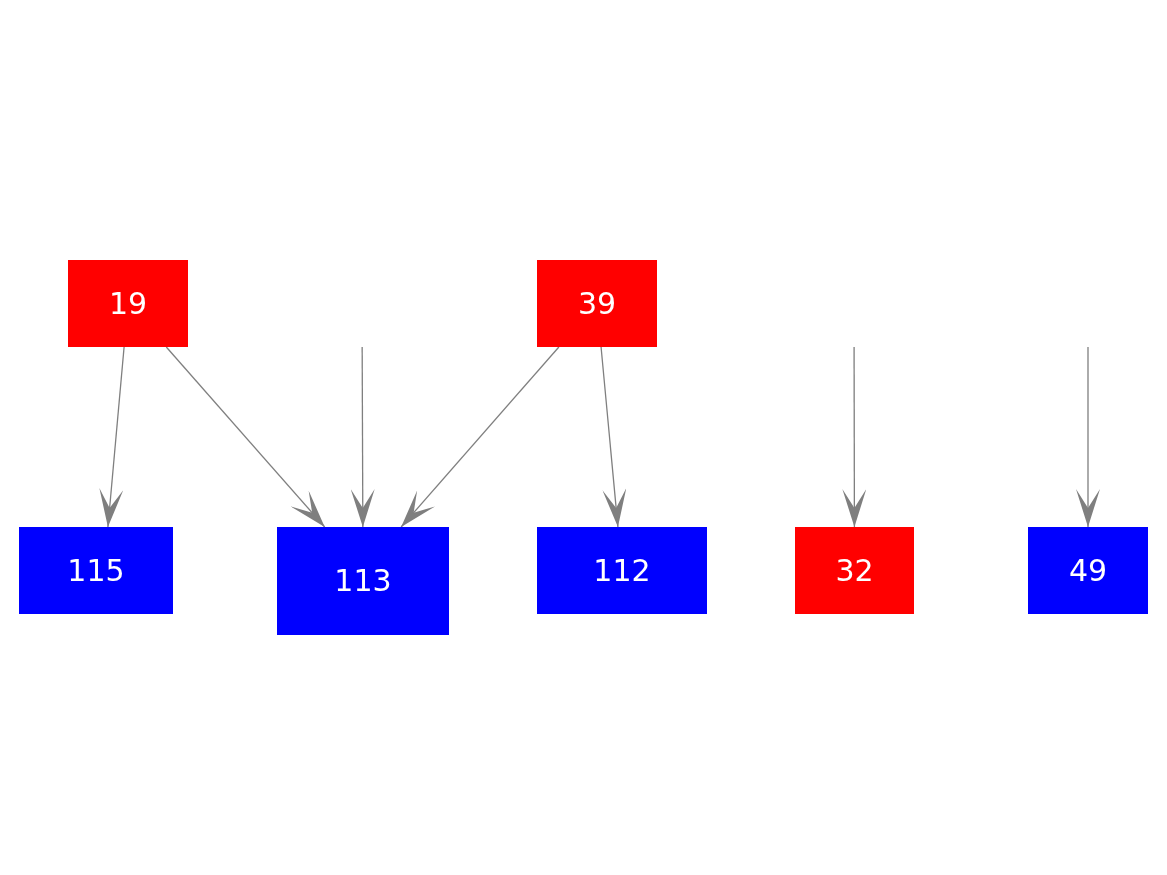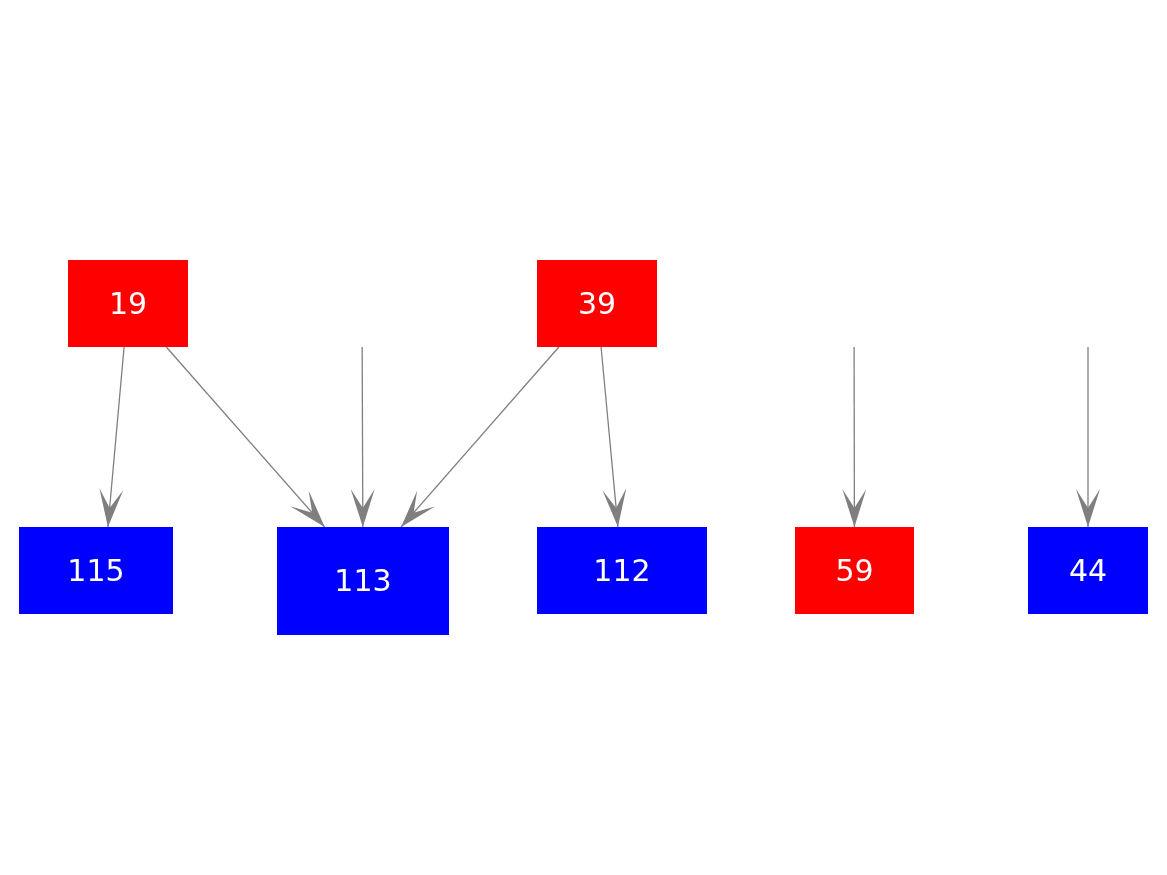--- a/index.html
+++ b/index.html
@@ -68,19 +68,19 @@
   <div class="node" style="left: 19px; top: 527px; width: 154px; height: 87px; background: rgb(0, 0, 255);">
     <span class="node-label">115</span>
   </div>
   <div class="node" style="left: 277px; top: 527px; width: 172px; height: 108px; background: rgb(0, 0, 255);">
     <span class="node-label">113</span>
   </div>
   <div class="node" style="left: 537px; top: 527px; width: 170px; height: 87px; background: rgb(0, 0, 255);">
     <span class="node-label">112</span>
   </div>
   <div class="node" style="left: 795px; top: 527px; width: 119px; height: 87px; background: rgb(255, 0, 0);">
-    <span class="node-label">59</span>
+    <span class="node-label">32</span>
   </div>
   <div class="node" style="left: 1028px; top: 527px; width: 120px; height: 87px; background: rgb(0, 0, 255);">
-    <span class="node-label">44</span>
+    <span class="node-label">49</span>
   </div>
 
 </div>
 
 </body></html>

